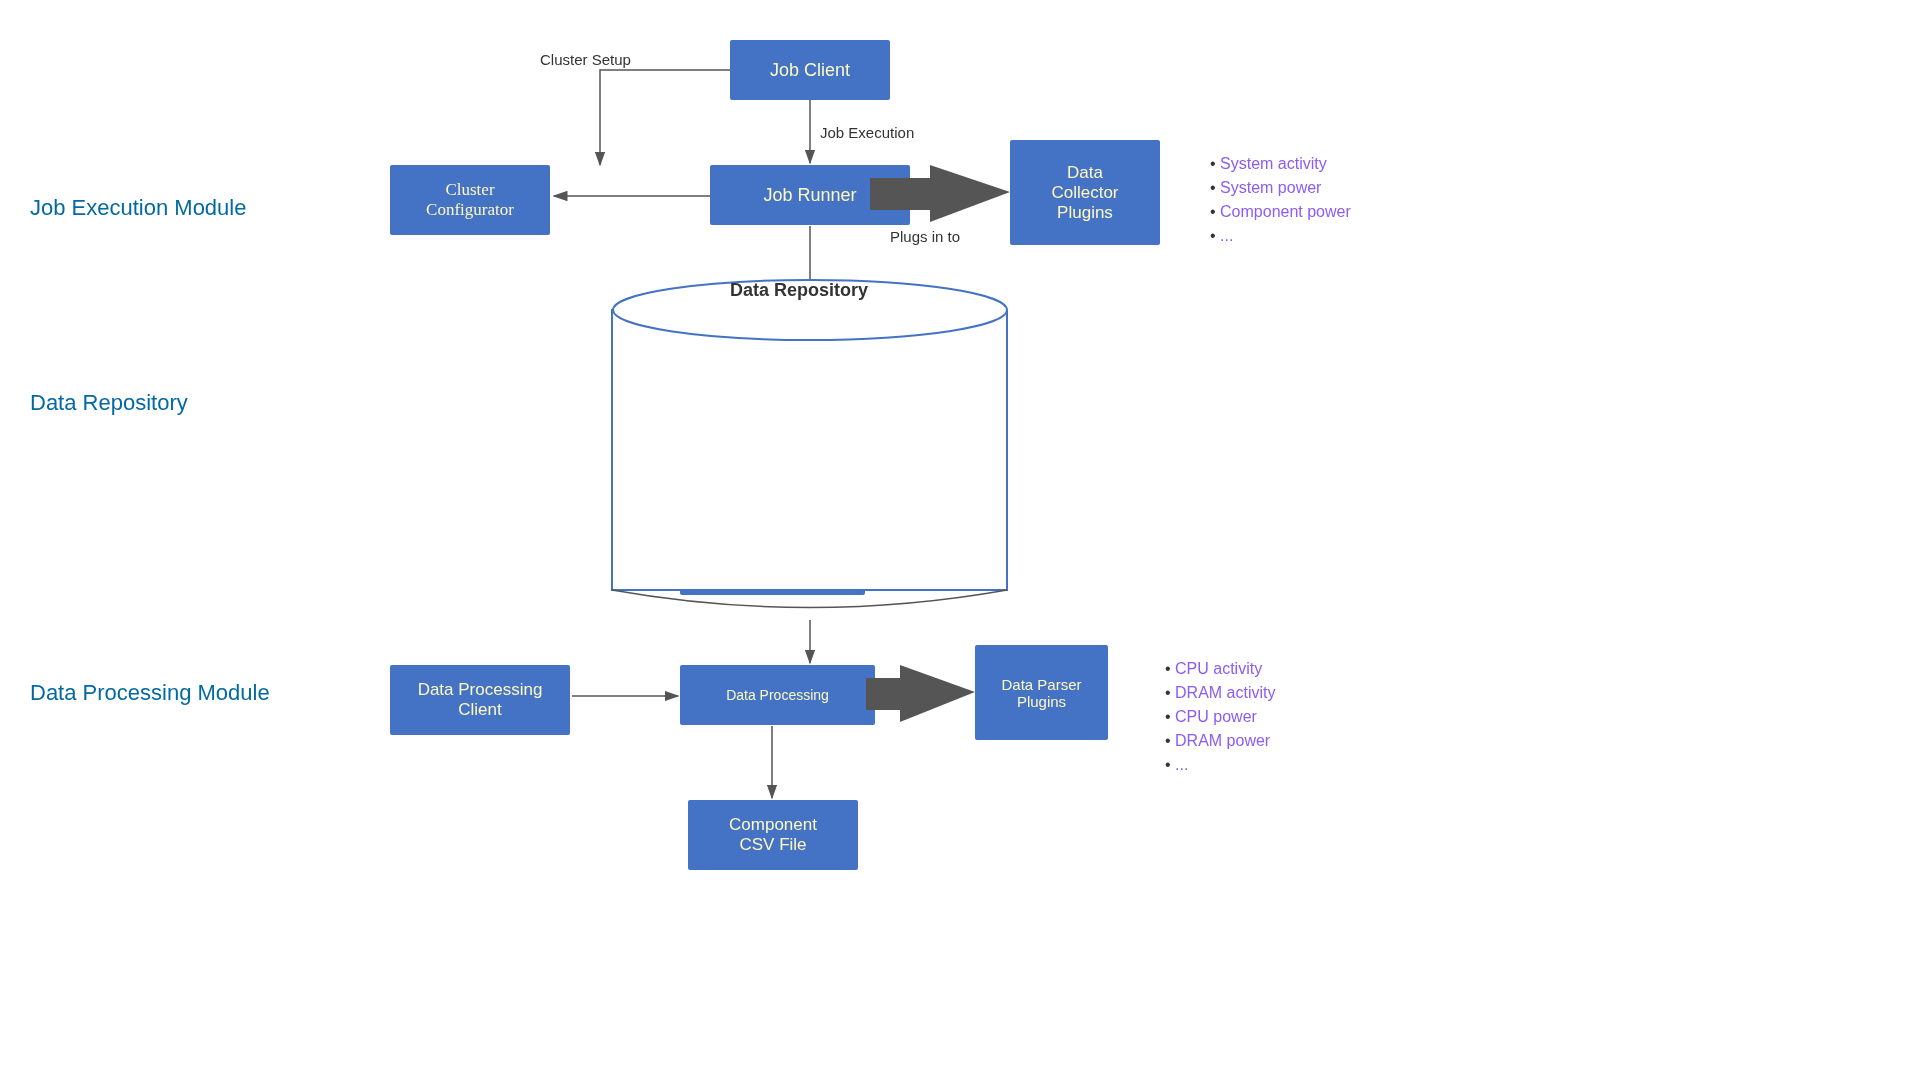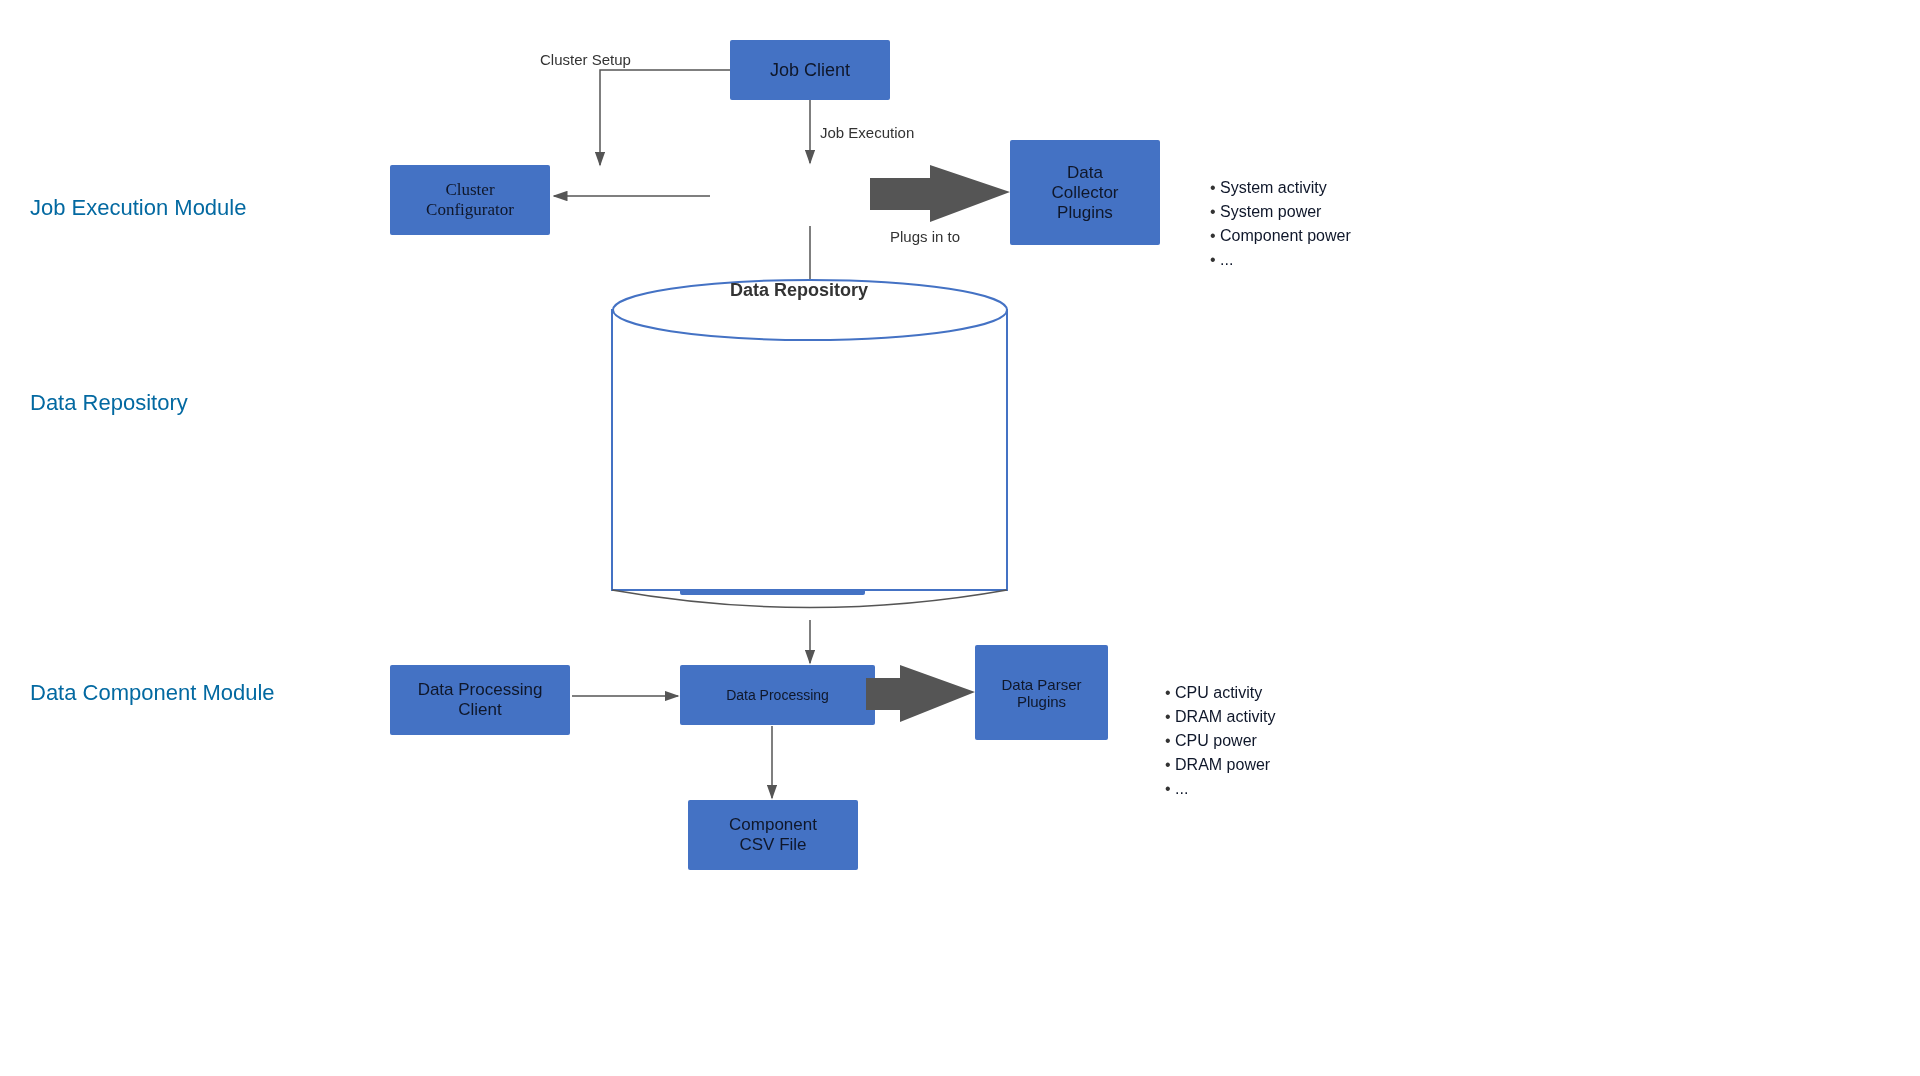--- a/index.html
+++ b/index.html
@@ -25,21 +25,21 @@
       font-size: 22px;
       font-weight: 400;
       color: #0369a1;
       left: 30px;
     }
 
     
     .blue-box {
       position: absolute;
       background: #4472C4;
-      color: #0f172a;
+      color: #fef9c3;
       font-size: 18px;
       font-weight: 500;
       display: flex;
       align-items: center;
       justify-content: center;
       text-align: center;
       padding: 8px 12px;
       border-radius: 2px;
     }
 
@@ -49,23 +49,22 @@
       top: 0; left: 0;
       width: 1920px;
       height: 1076px;
       pointer-events: none;
     }
 
     
     .bullet-list {
       position: absolute;
       font-size: 16px;
-      color: #0f172a;
+      color: #8b5cf6;
       list-style: none;
-      margin-top: 24px;
     }
 
     .bullet-list li::before {
       content: '• ';
       color: #333;
     }
 
     .bullet-list li {
       margin-bottom: 6px;
     }
@@ -82,29 +81,30 @@
       stroke: none;
     }
   </style>
 </head>
 <body>
 
 <div class="diagram-container">
 
   <div class="section-label" style="top: 195px;">Job Execution Module</div>
   <div class="section-label" style="top: 390px;">Data Repository</div>
-  <div class="section-label" style="top: 680px;">Data Component Module</div>
+  <div class="section-label" style="top: 680px;">Data Processing Module</div>
 
   <div class="blue-box" style="left: 730px; top: 40px; width: 160px; height: 60px; font-size:18px;">Job Client</div>
 
   <div class="blue-box" style="left: 390px; top: 165px; width: 160px; height: 70px; font-size:17px;font-family:Liberation Serif, serif;">
     <span style="white-space:pre-line;">Cluster
 Configurator</span>
   </div>
 
+  <div class="blue-box" style="left: 710px; top: 165px; width: 200px; height: 60px; font-size:18px;">Job Runner</div>
 
   <div class="blue-box" style="left: 1010px; top: 140px; width: 150px; height: 105px; font-size:17px;">
     <span style="white-space:pre-line;">Data
 Collector
 Plugins</span>
   </div>
 
   <div class="blue-box" style="left: 680px; top: 360px; width: 185px; height: 70px; font-size:17px;">
     <span style="white-space:pre-line;">System
 Activity Data</span>

